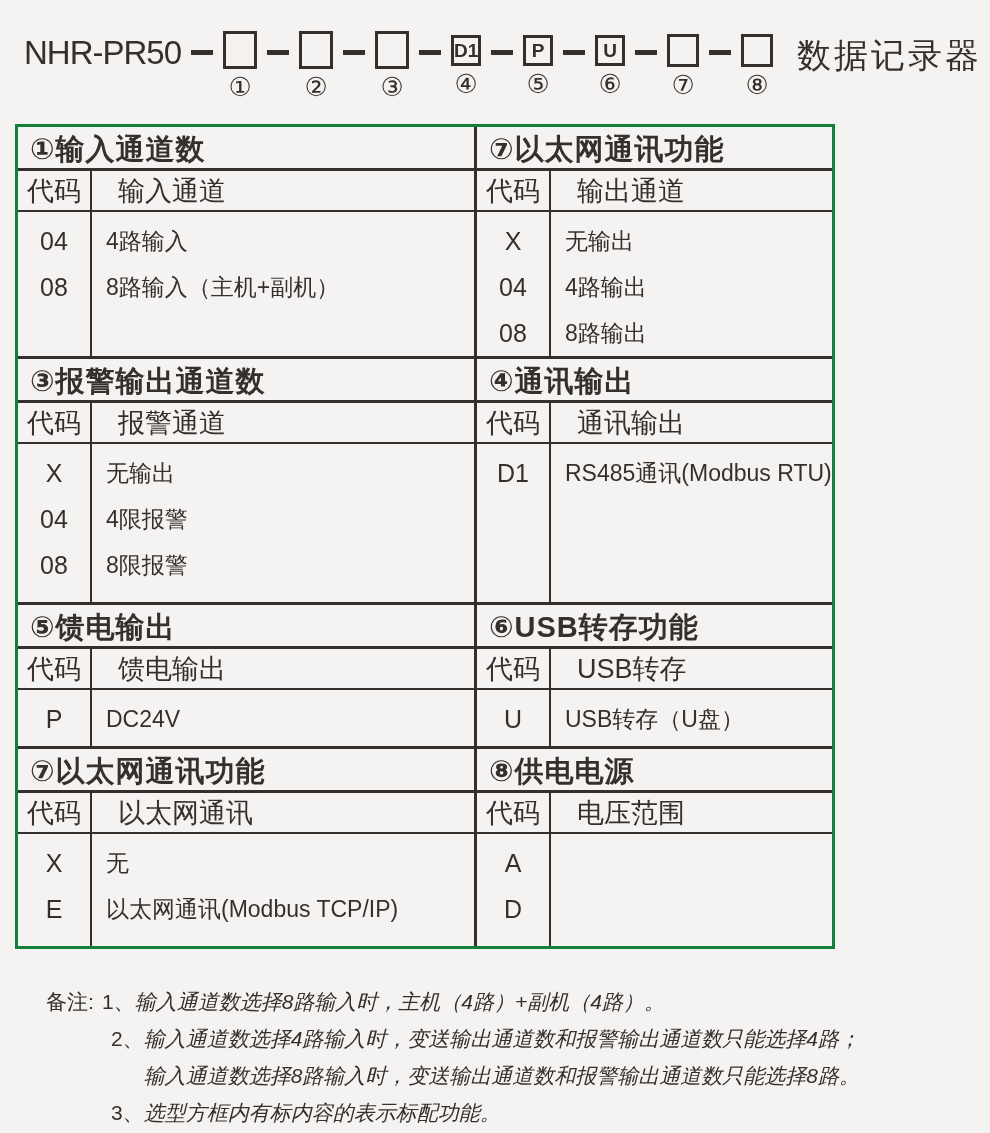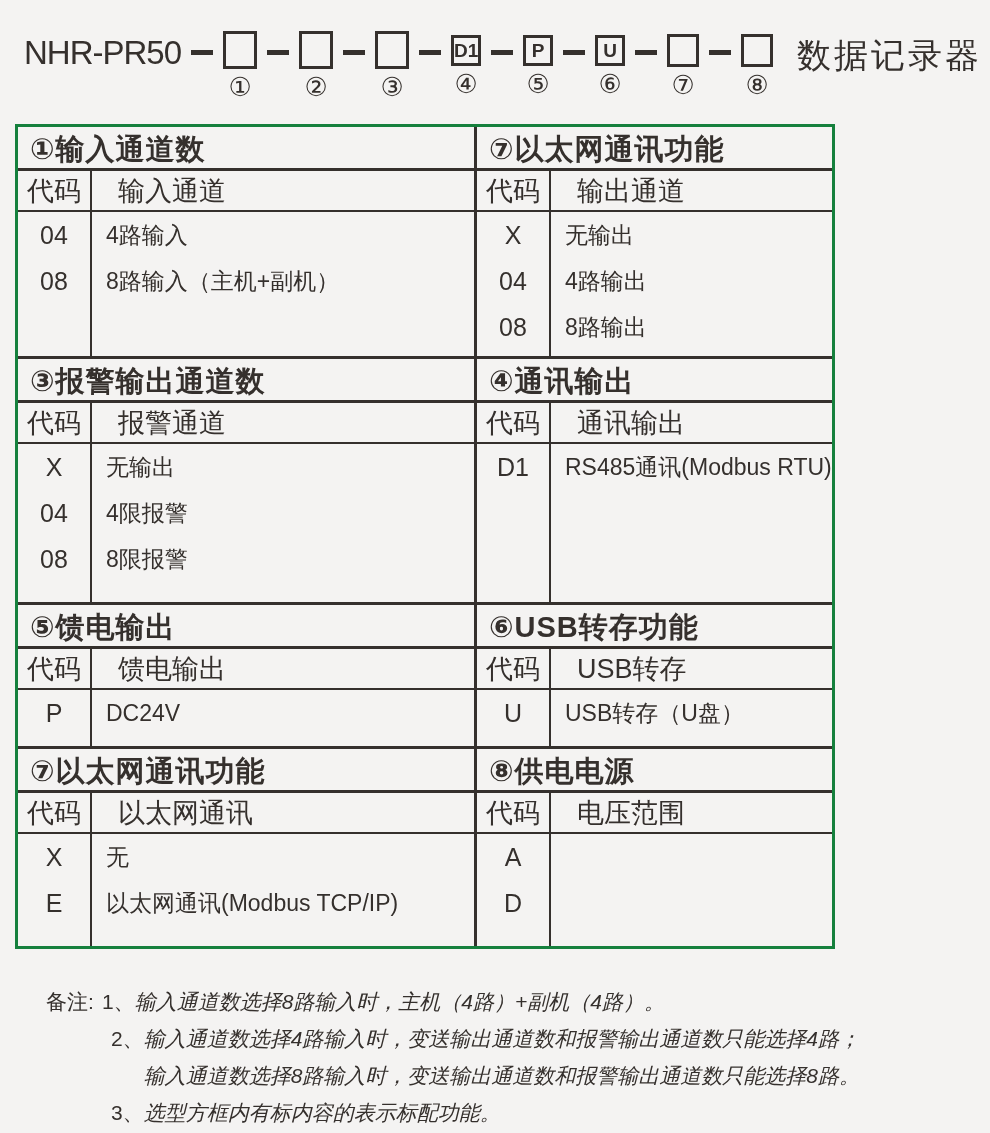--- a/index.html
+++ b/index.html
@@ -40,21 +40,21 @@
     flex:none;height:41px;border-bottom:3px solid #35302d;
     font-size:29px;font-weight:bold;line-height:44px;padding-left:12px;
     letter-spacing:1px;white-space:nowrap;overflow:hidden;
   }
   .sec-grid{flex:1;display:grid;grid-template-columns:74px 1fr;grid-template-rows:41px 1fr;min-height:0;}
   .cell{min-width:0;overflow:hidden;}
   .cell.codecol{border-right:2px solid #35302d;}
   .cell.headrow{border-bottom:2px solid #35302d;font-size:27px;line-height:40px;white-space:nowrap;}
   .cell.headrow.codecol{text-align:center;letter-spacing:0px;}
   .cell.headrow.desccol{padding-left:26px;}
-  .cell.bodycol{padding-top:0;}
+  .cell.bodycol{padding-top:6px;}
   .rv{height:46px;line-height:46px;font-size:26px;white-space:nowrap;}
   .codecol .rv{text-align:center;font-size:25px;}
   .desccol .rv{padding-left:14px;font-size:23px;}
   
   .notes{display:flex;margin:34px 0 0 46px;font-size:21px;line-height:37px;}
   .notes-label{flex:none;width:56px;white-space:nowrap;}
   .notes-items{flex:1;}
   .note-item{display:flex;}
   .note-item.indent{margin-left:9px;}
   .note-num{flex:none;white-space:nowrap;}

